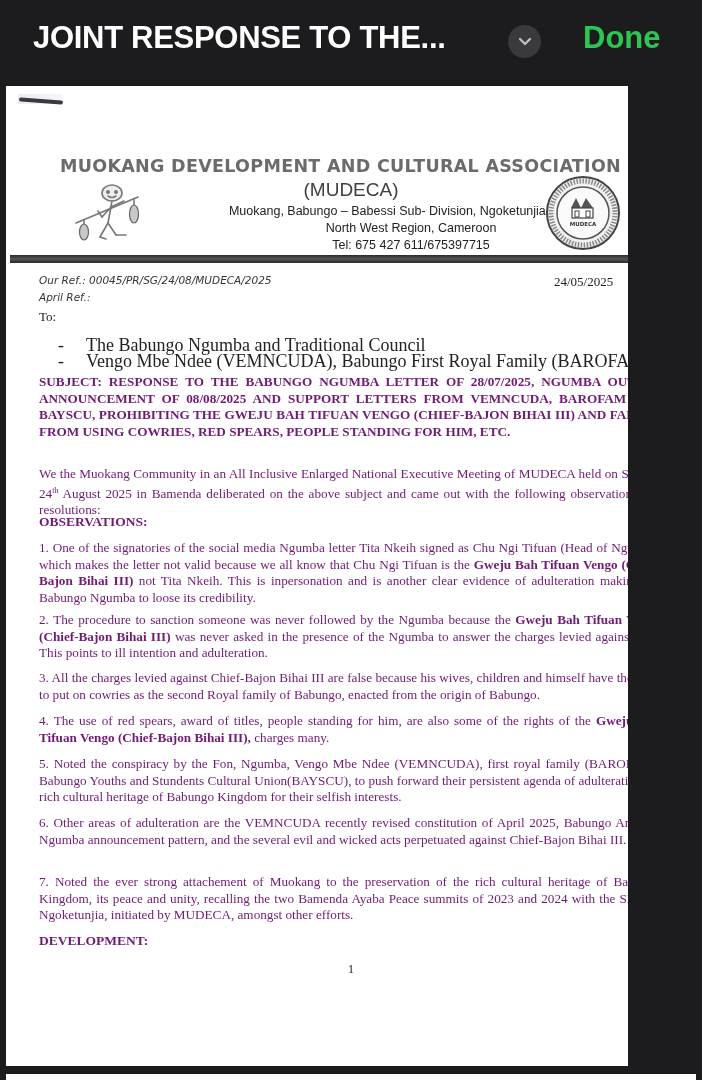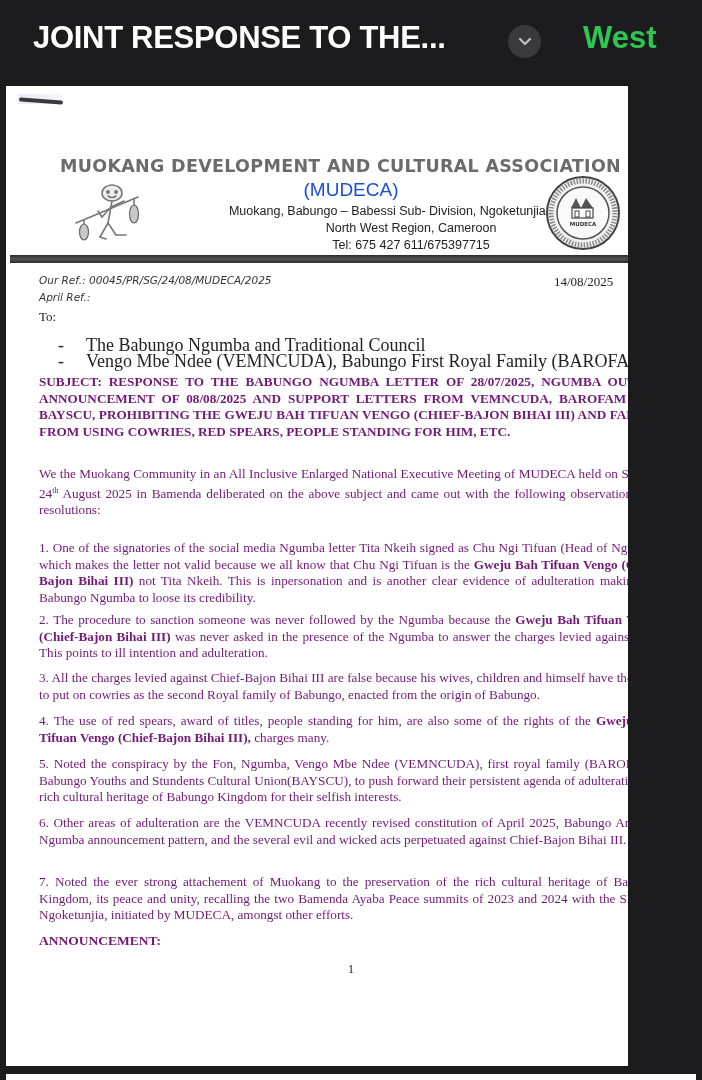--- a/index.html
+++ b/index.html
@@ -9,21 +9,21 @@
   .topbar { position: absolute; left: 0; top: 0; width: 702px; height: 84px; background: #1c1c1e; padding-left: 48px; }
   .topbar .title { position: absolute; left: 33px; top: 20px; color: #ffffff; font-family: "Liberation Sans", sans-serif; font-weight: bold; font-size: 31px; letter-spacing: -0.3px; white-space: nowrap; }
   .topbar .chev { position: absolute; left: 508px; top: 25px; width: 33px; height: 33px; border-radius: 50%; background: #3a3a3c; display: flex; align-items: center; justify-content: center; cursor: pointer; }
   .topbar .done { position: absolute; left: 583px; top: 20px; color: #30c453; font-family: "Liberation Sans", sans-serif; font-weight: bold; font-size: 31px; cursor: pointer; }
 
   .page { position: absolute; left: 6px; top: 86px; width: 622px; height: 980px; background: #ffffff; overflow: hidden; }
   .page .smudge { position: absolute; left: 12px; top: 8px; width: 44px; height: 10px; background: linear-gradient(90deg, #e9ecf6, #f5f6fb); }
   .page .pen-mark { position: absolute; left: 13px; top: 13px; width: 44px; height: 4px; background: #3a3a3a; border-radius: 2px; transform: rotate(4deg); }
 
   .letterhead .org { position: absolute; left: 54px; top: 70px; font-family: "DejaVu Sans", sans-serif; font-weight: bold; font-size: 17.5px; color: #6b6b6b; letter-spacing: 0.3px; white-space: nowrap; }
-  .letterhead .abbr { position: absolute; left: 0; width: 690px; top: 93px; text-align: center; font-family: "Liberation Sans", sans-serif; font-size: 19px; color: #1d4ed8; }
+  .letterhead .abbr { position: absolute; left: 0; width: 690px; top: 93px; text-align: center; font-family: "Liberation Sans", sans-serif; font-size: 19px; color: #404040; }
   .letterhead .addr { position: absolute; left: 0; width: 690px; text-align: center; font-family: "Liberation Sans", sans-serif; font-size: 12.5px; color: #222; }
   .letterhead .addr1 { top: 118px; left: 60px; width: 690px; }
   .letterhead .addr2 { top: 135px; left: 60px; width: 690px; }
   .letterhead .addr3 { top: 152px; left: 60px; width: 690px; }
   .letterhead .logo { position: absolute; left: 66px; top: 95px; width: 72px; height: 64px; }
   .letterhead .stamp { position: absolute; left: 538px; top: 88px; width: 78px; height: 78px; }
   .letterhead .rule { position: absolute; left: 4px; top: 169px; width: 682px; height: 8px; background: linear-gradient(#2a2a2a, #555 50%, #2a2a2a); }
 
   .refs { position: absolute; left: 25px; top: 188px; font-family: "DejaVu Sans", sans-serif; font-style: italic; font-size: 10.5px; color: #333; margin-left: 8px; }
   .refs div { height: 17px; }
@@ -54,21 +54,21 @@
 </head>
 <body>
 
 <div class="topbar">
   <div class="title">JOINT RESPONSE TO THE...</div>
   <div class="chev">
     <svg width="14" height="9" viewBox="0 0 14 9">
       <polyline points="2,2 7,7 12,2" fill="none" stroke="#bdbdc2" stroke-width="2.4" stroke-linecap="round" stroke-linejoin="round"></polyline>
     </svg>
   </div>
-  <div class="done">West</div>
+  <div class="done">Done</div>
 </div>
 
 <div class="page">
   <div class="smudge"></div>
   <div class="pen-mark"></div>
 
   <div class="letterhead">
     <div class="org">MUOKANG DEVELOPMENT AND CULTURAL ASSOCIATION</div>
     <div class="abbr">(MUDECA)</div>
     <div class="addr addr1">Muokang, Babungo – Babessi Sub- Division, Ngoketunjia Division</div>
@@ -108,37 +108,38 @@
       <text x="39" y="52" text-anchor="middle" font-family="DejaVu Sans, sans-serif" font-size="5.5" font-weight="bold" fill="#333">MUDECA</text>
     </svg>
 
     <div class="rule"></div>
   </div>
 
   <div class="refs">
     <div>Our Ref.: 00045/PR/SG/24/08/MUDECA/2025</div>
     <div>April Ref.:</div>
   </div>
-  <div class="date">14/08/2025</div>
+  <div class="date">24/05/2025</div>
   <div class="to">To:</div>
   <ul class="recips">
     <li><span class="dash">-</span><span>The Babungo Ngumba and Traditional Council</span></li>
     <li><span class="dash">-</span><span>Vengo Mbe Ndee (VEMNCUDA), Babungo First Royal Family (BAROFAM), BAYSCU</span></li>
   </ul>
 
   <div class="body-text subject">SUBJECT: RESPONSE TO THE BABUNGO NGUMBA LETTER OF 28/07/2025, NGUMBA OUTING ANNOUNCEMENT OF 08/08/2025 AND SUPPORT LETTERS FROM VEMNCUDA, BAROFAM AND BAYSCU, PROHIBITING THE GWEJU BAH TIFUAN VENGO (CHIEF-BAJON BIHAI III) AND FAMILY FROM USING COWRIES, RED SPEARS, PEOPLE STANDING FOR HIM, ETC.</div>
 
   <div class="body-text intro"><span>We the Muokang Community in an All Inclusive Enlarged National Executive Meeting of MUDECA held on Sunday 24</span><sup style="font-size:8px">th</sup><span> August 2025 in Bamenda deliberated on the above subject and came out with the following observations and resolutions:</span></div>
 
+  <div class="body-text heading">OBSERVATIONS:</div>
 
   <div class="body-text obs o1"><span>1. One of the signatories of the social media Ngumba letter Tita Nkeih signed as Chu Ngi Tifuan (Head of Ngumba) which makes the letter not valid because we all know that Chu Ngi Tifuan is the </span><b>Gweju Bah Tifuan Vengo (Chief-Bajon Bihai III)</b><span> not Tita Nkeih. This is inpersonation and is another clear evidence of adulteration making the Babungo Ngumba to loose its credibility.</span></div>
   <div class="body-text obs o2"><span>2. The procedure to sanction someone was never followed by the Ngumba because the </span><b>Gweju Bah Tifuan Vengo (Chief-Bajon Bihai III)</b><span> was never asked in the presence of the Ngumba to answer the charges levied against him. This points to ill intention and adulteration.</span></div>
   <div class="body-text obs o3"><span>3. All the charges levied against Chief-Bajon Bihai III are false because his wives, children  and himself  have the right to put on cowries as the second Royal family of Babungo, enacted from the origin of Babungo.</span></div>
   <div class="body-text obs o4"><span>4. The use of red spears, award of titles, people standing for him, are also some of the rights of the </span><b>Gweju Bah Tifuan Vengo (Chief-Bajon Bihai III),</b><span> charges many.</span></div>
   <div class="body-text obs o5"><span>5. Noted the conspiracy by the Fon, Ngumba, Vengo Mbe Ndee (VEMNCUDA), first royal family (BAROFAM), Babungo Youths and Stundents Cultural Union(BAYSCU), to push forward their persistent agenda of adulterating the rich cultural heritage of Babungo Kingdom for their selfish interests.</span></div>
   <div class="body-text obs o6"><span>6. Other areas of adulteration are the VEMNCUDA recently revised constitution of April 2025, Babungo Anthem, Ngumba announcement pattern, and the several evil and wicked acts perpetuated against Chief-Bajon Bihai III.</span></div>
   <div class="body-text obs o7"><span>7. Noted the ever strong attachement of Muokang to the preservation of the rich cultural heritage of Babungo Kingdom, its peace and unity, recalling the two Bamenda Ayaba Peace summits of 2023 and 2024 with the SDO of Ngoketunjia, initiated by MUDECA, amongst other efforts.</span></div>
 
-  <div class="body-text res">ANNOUNCEMENT:</div>
+  <div class="body-text res">DEVELOPMENT:</div>
   <div class="pageno">1</div>
 </div>
 
 <div class="next-page"></div>
 
 </body></html>

